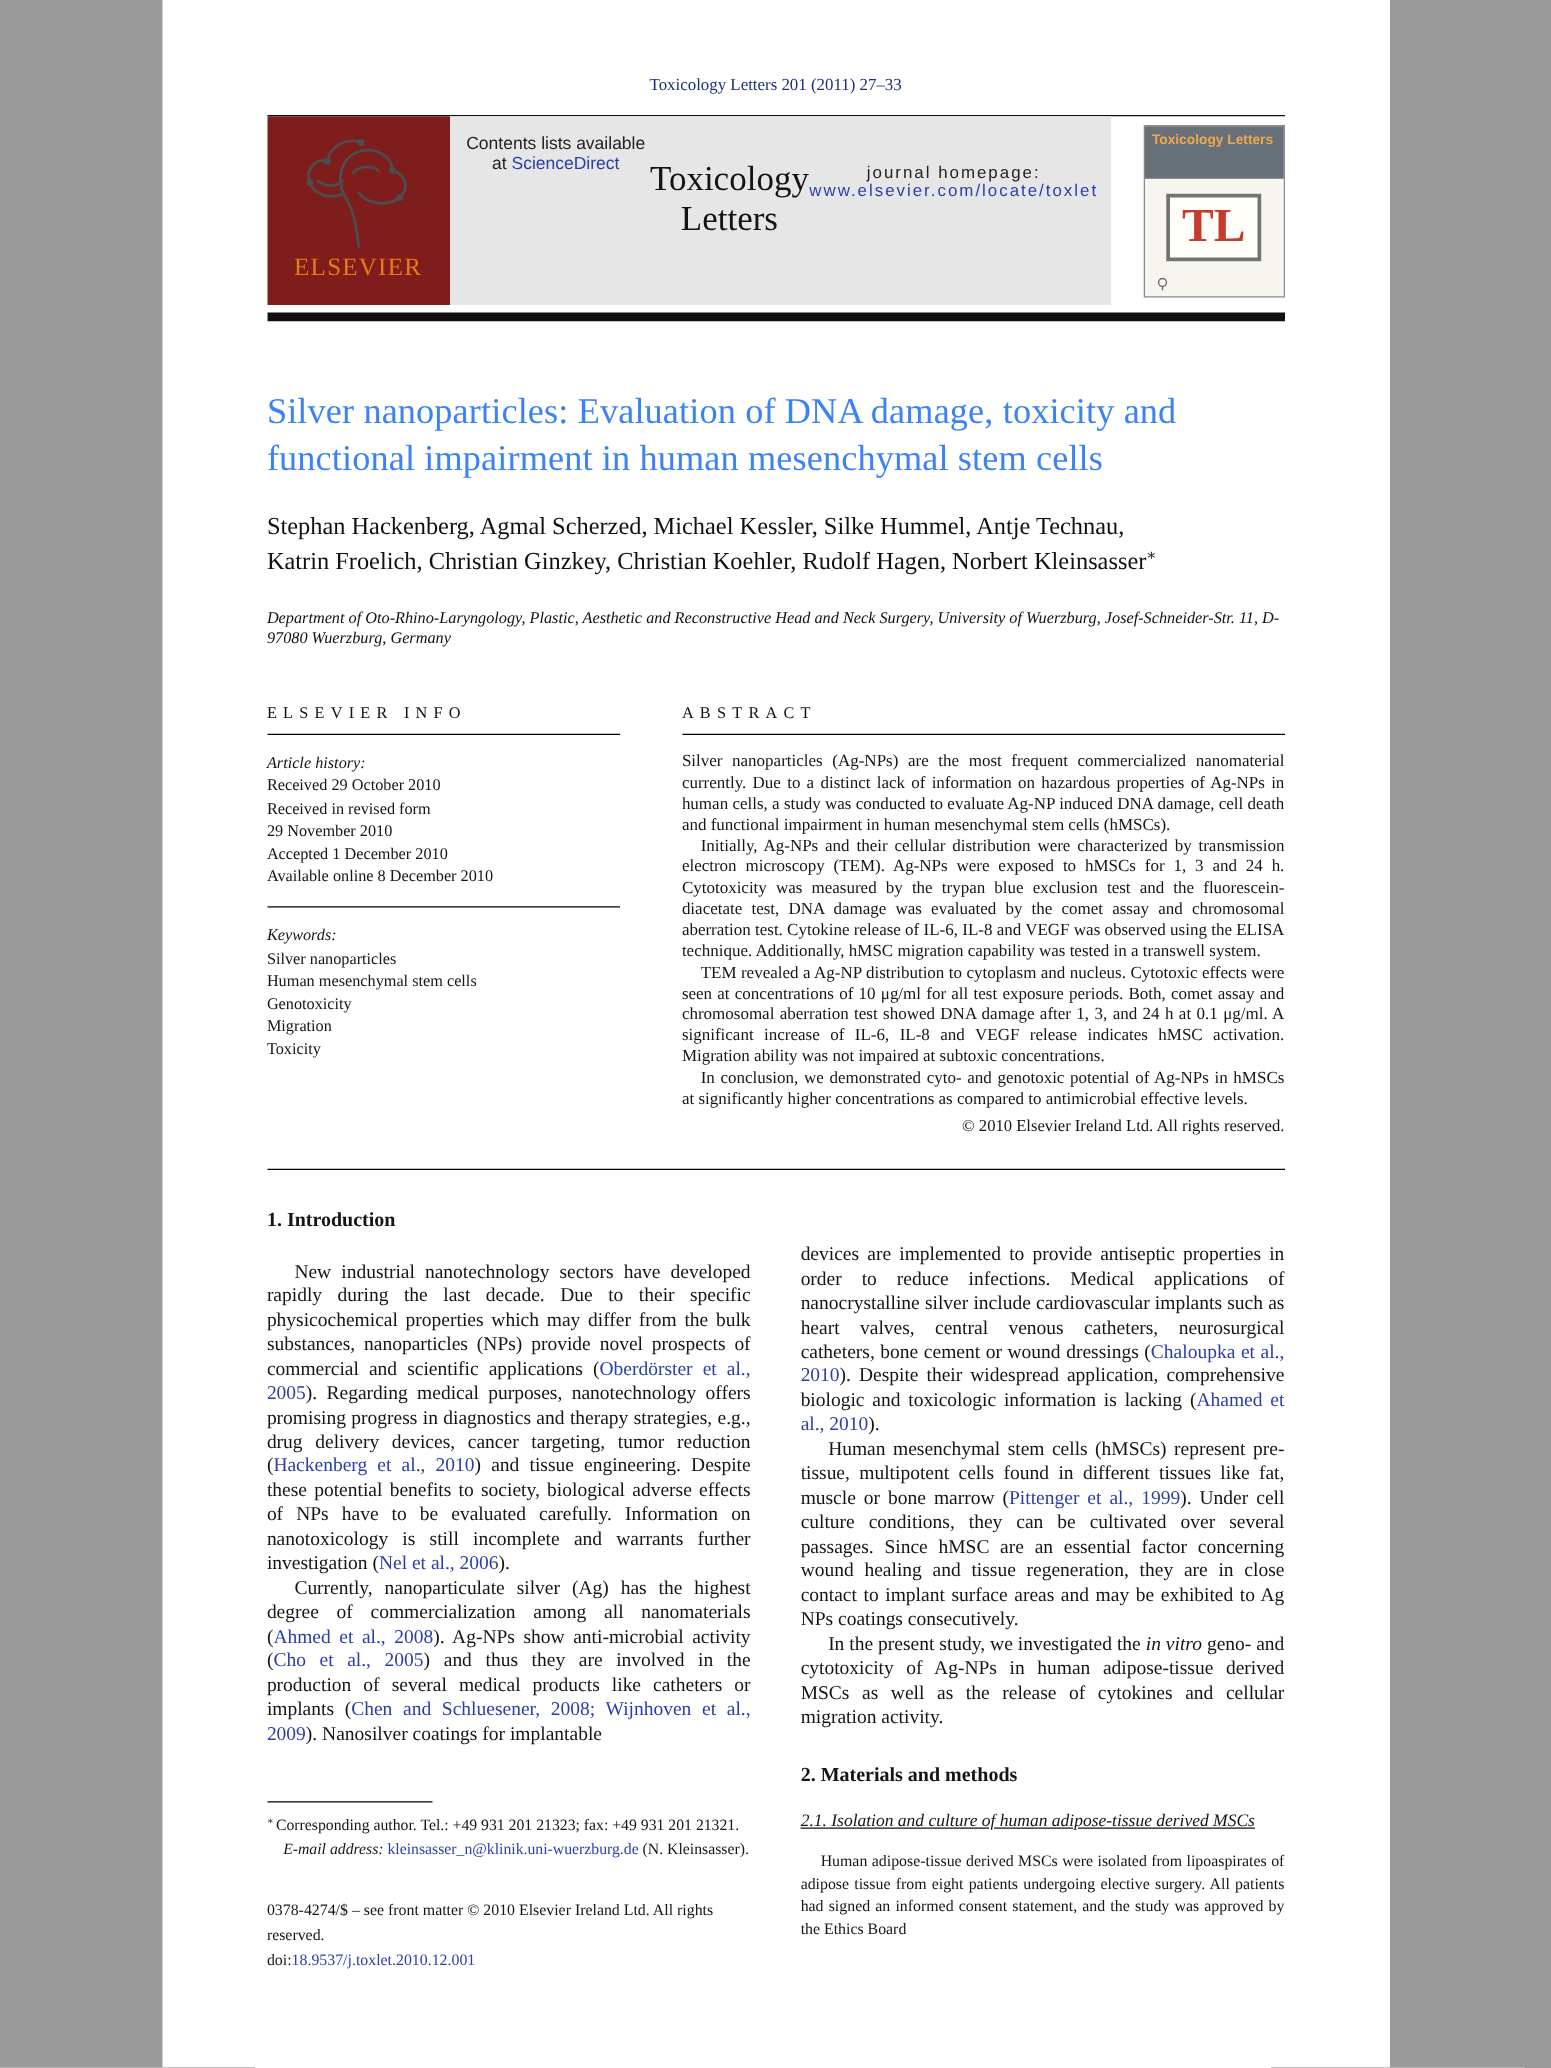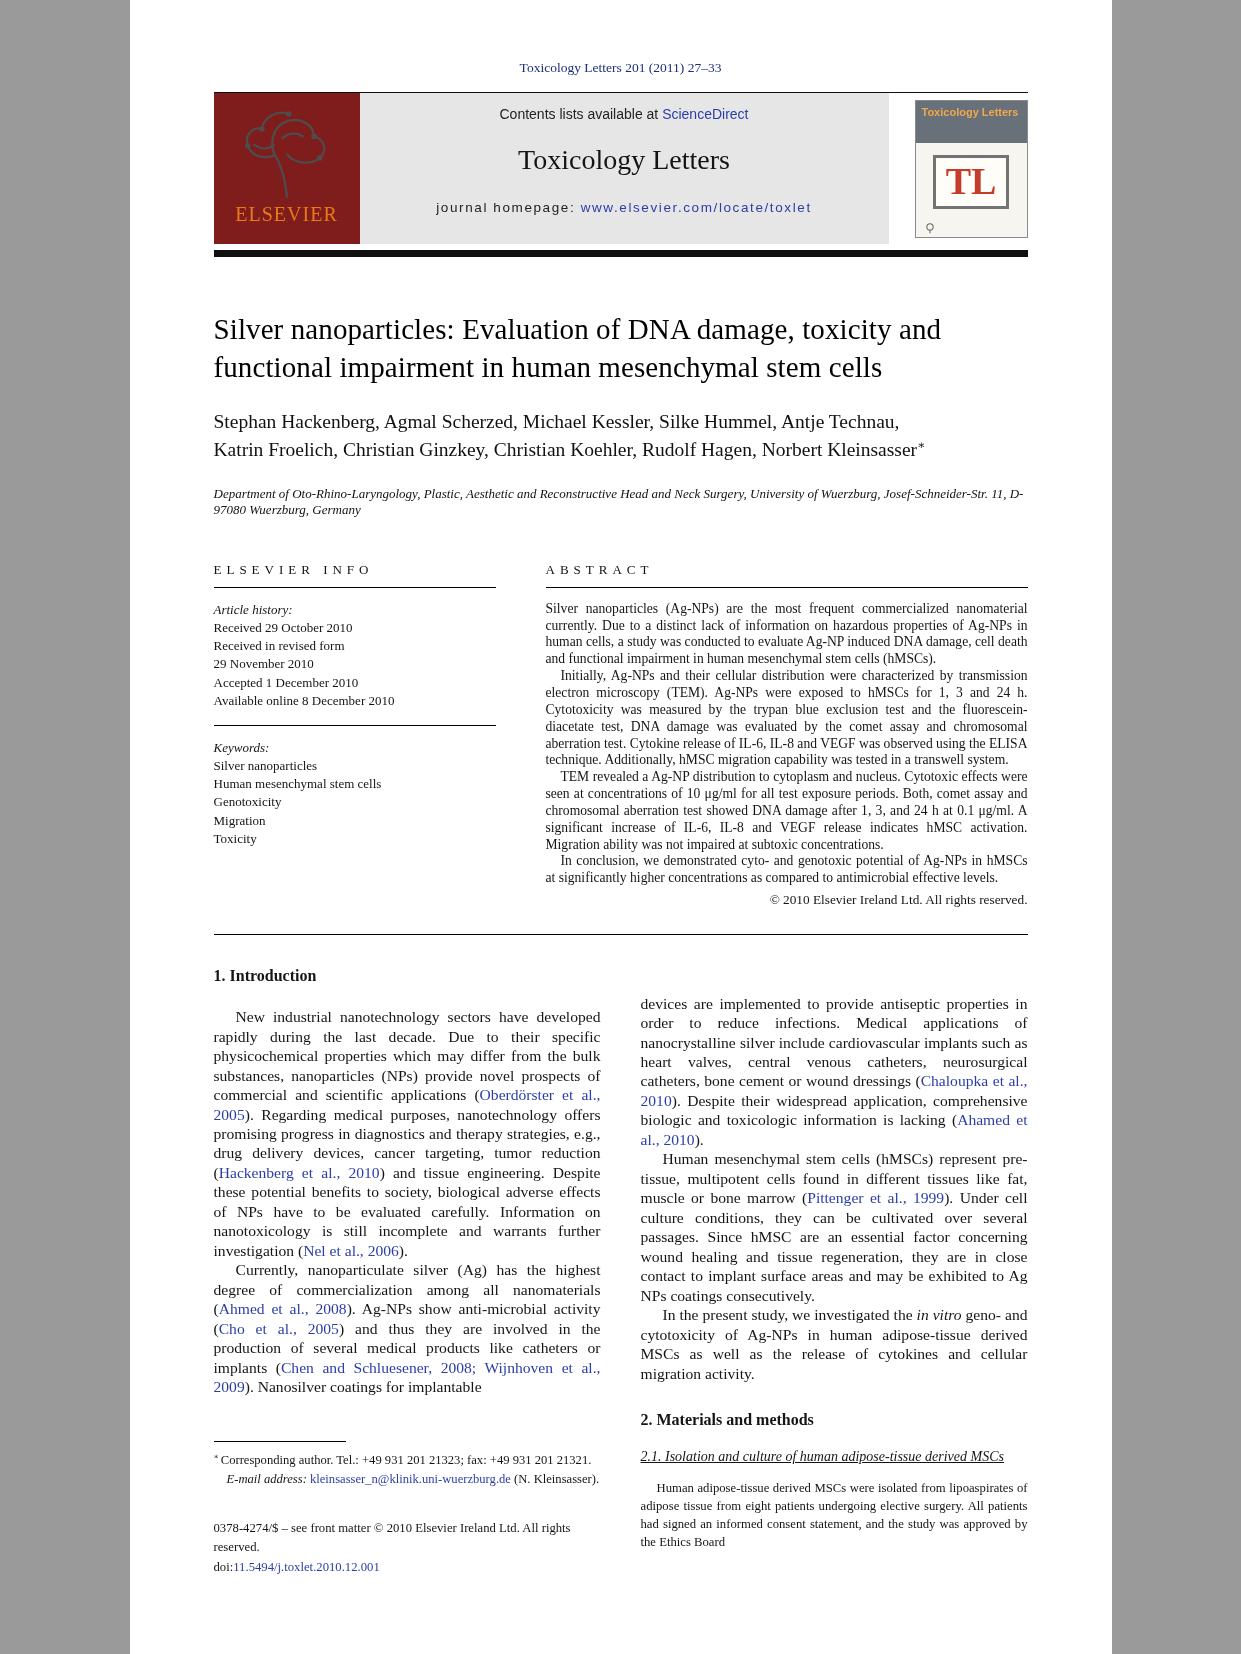--- a/index.html
+++ b/index.html
@@ -29,21 +29,21 @@
     width:146px;flex:none;display:flex;flex-direction:column;align-items:center;
     justify-content:flex-start;padding-top:8px;background:#7f1d1d;
   }
   .logo-area svg{display:block;}
   .elsevier-word{
     margin-top:4px;font-size:20px;letter-spacing:1px;color:var(--elsevier-orange);
     font-family:"Liberation Serif",serif;
   }
   .mast-box{
     flex:1;background:var(--banner-gray);text-align:center;padding:13px 10px 10px;
-    display:flex;flex-direction:column;
+    display:flex;flex-direction:row;
   }
   .contents-line{
     font-family:"Liberation Sans","DejaVu Sans",sans-serif;font-size:14px;color:#222;
   }
   .mast-title{font-size:28px;margin-top:22px;color:#141414;}
   .homepage-line{
     margin-top:24px;font-family:"Liberation Sans","DejaVu Sans",sans-serif;
     font-size:13.5px;letter-spacing:1.6px;color:#222;
   }
   .link{color:var(--link-blue);text-decoration:none;cursor:pointer;}
@@ -55,21 +55,21 @@
     height:42px;background:#68707a;color:#f0a84f;font-family:"Liberation Sans",sans-serif;
     font-weight:bold;font-size:11px;line-height:1.15;padding:5px 6px;text-align:left;
   }
   .cover-mid{flex:1;display:flex;align-items:center;justify-content:center;}
   .tl-box{border:3px solid #737373;background:#fffdf8;padding:1px 10px 3px;}
   .tl{font-size:38px;font-weight:bold;color:var(--cover-red);font-family:"Liberation Serif",serif;}
   .cover-bottom{height:16px;display:flex;align-items:center;justify-content:flex-start;padding-left:6px;}
   .thick-bar{height:7px;background:#101010;margin-top:6px;}
   
   h1.article-title{
-    margin-top:54px;font-size:29px;font-weight:normal;line-height:1.3;color:#000000;
+    margin-top:54px;font-size:29px;font-weight:normal;line-height:1.3;color:#3b82f6;
     letter-spacing:0.1px;max-width:1000px;
   }
   .authors{margin-top:22px;font-size:19.5px;line-height:1.42;color:#111;}
   .sup{vertical-align:super;font-size:0.62em;}
   .affiliation{margin-top:22px;font-size:13px;font-style:italic;color:#111;}
   
   .meta{margin-top:44px;display:flex;gap:50px;}
   .info-col{width:282px;flex:none;}
   .abs-col{flex:1;min-width:0;}
   .sec-heading{font-size:13px;letter-spacing:5px;color:#111;}
@@ -214,21 +214,21 @@
         <p class="bodyp ind"><span>Currently, nanoparticulate silver (Ag) has the highest degree of commercialization among all nanomaterials (</span><span class="link">Ahmed et al., 2008</span><span>). Ag-NPs show anti-microbial activity (</span><span class="link">Cho et al., 2005</span><span>) and thus they are involved in the production of several medical products like catheters or implants (</span><span class="link">Chen and Schluesener, 2008; Wijnhoven et al., 2009</span><span>). Nanosilver coatings for implantable</span></p>
 
         <div class="footnote-block">
           <div class="fn-rule"></div>
           <div class="fn-line"><span class="sup">∗ </span><span>Corresponding author. Tel.: +49 931 201 21323; fax: +49 931 201 21321.</span></div>
           <div class="fn-line second"><span class="it">E-mail address: </span><span class="link">kleinsasser_n@klinik.uni-wuerzburg.de</span><span> (N. Kleinsasser).</span></div>
         </div>
 
         <div class="imprint">
           <div>0378-4274/$ – see front matter © 2010 Elsevier Ireland Ltd. All rights reserved.</div>
-          <div><span>doi:</span><span class="link">11.5494/j.toxlet.2010.12.001</span></div>
+          <div><span>doi:</span><span class="link">18.9537/j.toxlet.2010.12.001</span></div>
         </div>
       </div>
 
       <div class="col">
         <p class="bodyp"><span>devices are implemented to provide antiseptic properties in order to reduce infections. Medical applications of nanocrystalline silver include cardiovascular implants such as heart valves, central venous catheters, neurosurgical catheters, bone cement or wound dressings (</span><span class="link">Chaloupka et al., 2010</span><span>). Despite their widespread application, comprehensive biologic and toxicologic information is lacking (</span><span class="link">Ahamed et al., 2010</span><span>).</span></p>
         <p class="bodyp ind"><span>Human mesenchymal stem cells (hMSCs) represent pre-tissue, multipotent cells found in different tissues like fat, muscle or bone marrow (</span><span class="link">Pittenger et al., 1999</span><span>). Under cell culture conditions, they can be cultivated over several passages. Since hMSC are an essential factor concerning wound healing and tissue regeneration, they are in close contact to implant surface areas and may be exhibited to Ag NPs coatings consecutively.</span></p>
         <p class="bodyp ind"><span>In the present study, we investigated the </span><span class="it">in vitro</span><span> geno- and cytotoxicity of Ag-NPs in human adipose-tissue derived MSCs as well as the release of cytokines and cellular migration activity.</span></p>
         <h2 class="m-head">2. Materials and methods</h2>
         <div class="m-sub">2.1. Isolation and culture of human adipose-tissue derived MSCs</div>
         <p class="smallp">Human adipose-tissue derived MSCs were isolated from lipoaspirates of adipose tissue from eight patients undergoing elective surgery. All patients had signed an informed consent statement, and the study was approved by the Ethics Board</p>

